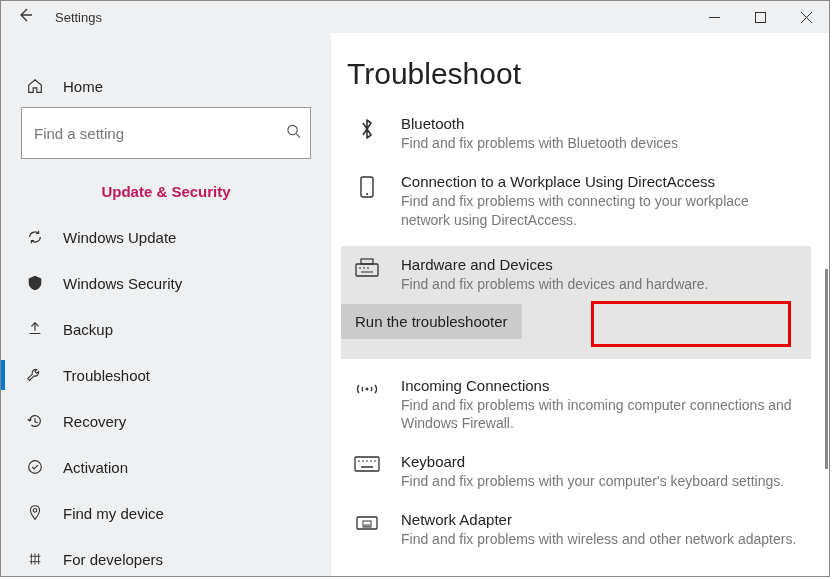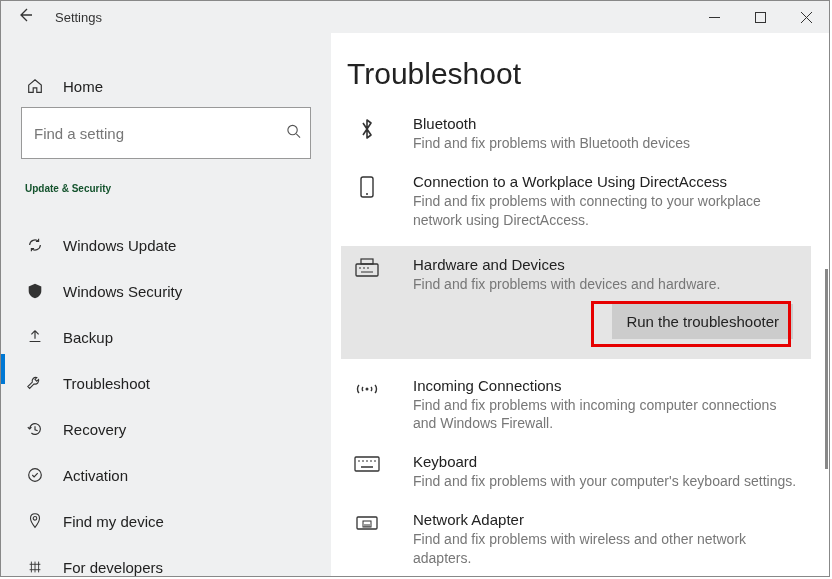--- a/index.html
+++ b/index.html
@@ -20,38 +20,38 @@
   .sidebar { width: 330px; background: #eff0f1; padding-top: 26px; position: relative; }
   .home-row { display: flex; align-items: flex-end; padding: 0 24px; height: 36px; margin-bottom: 12px; cursor: pointer; }
   .home-row .icon, .nav-item .icon { width: 20px; display: flex; justify-content: center; align-items: center; margin-right: 18px; color: #333; }
   .home-row .label, .nav-item .label { font-size: 15px; color: #222; }
 
   .search-wrap { margin: 6px 20px 20px 20px; position: relative; }
   .search-wrap input { width: 100%; height: 52px; border: 1px solid #999; background: #fff; padding: 0 36px 0 12px; font-size: 15px; color: #333; outline: none; }
   .search-wrap input::placeholder { color: #777; }
   .search-wrap .sicon { position: absolute; right: 10px; top: 50%; transform: translateY(-50%); color: #555; }
 
-  .cat-header { font-size: 10px; font-weight: 600; color: #14532d; padding: 4px 24px 14px 24px; }
-
-  .nav-item { display: flex; align-items: flex-end; height: 46px; padding: 0 24px; cursor: pointer; position: relative; }
+  .cat-header { font-size: 15px; font-weight: 600; color: #be185d; padding: 4px 24px 14px 24px; text-align: center; }
+
+  .nav-item { display: flex; align-items: center; height: 46px; padding: 0 24px; cursor: pointer; position: relative; }
   .nav-item.selected::before { content: ""; position: absolute; left: 0; top: 8px; bottom: 8px; width: 4px; background: #0078d4; }
 
   
   .main { flex: 1; position: relative; overflow: hidden; }
   .main-inner { padding: 24px 24px 0 16px; height: 100%; overflow: hidden; }
   .page-title { font-size: 30px; font-weight: 400; color: #222; margin-bottom: 14px; }
 
-  .ts-item { display: flex; padding: 10px 6px 10px 6px; gap: 32px; }
+  .ts-item { display: flex; padding: 10px 6px 10px 6px; gap: 20px; }
   .ts-item .ticon { width: 28px; display: flex; justify-content: center; padding-top: 2px; color: #333; flex-shrink: 0; }
   .ts-item .txt .title { font-size: 15px; color: #222; margin-bottom: 2px; }
   .ts-item .txt .desc { font-size: 14px; color: #777; line-height: 1.35; }
 
   .selected-group { background: #e5e5e5; padding-bottom: 20px; margin: 6px -6px 8px -6px; }
   .selected-group .ts-item { padding-left: 12px; padding-right: 12px; }
-  .run-wrap { display: flex; justify-content: flex-end; padding-right: 18px; }
+  .run-wrap { display: flex; justify-content: flex-start; padding-right: 18px; }
   .run-btn { background: #ccc; border: none; padding: 9px 14px; font-size: 15px; color: #222; cursor: pointer; }
   .highlight-box { position: absolute; border: 3px solid #e60000; pointer-events: none; }
 
   .scroll-ind { position: absolute; right: 1px; top: 236px; width: 3px; height: 200px; background: #888; }
 </style>
 </head>
 <body>
 <div class="window">
 
 <div class="titlebar">

